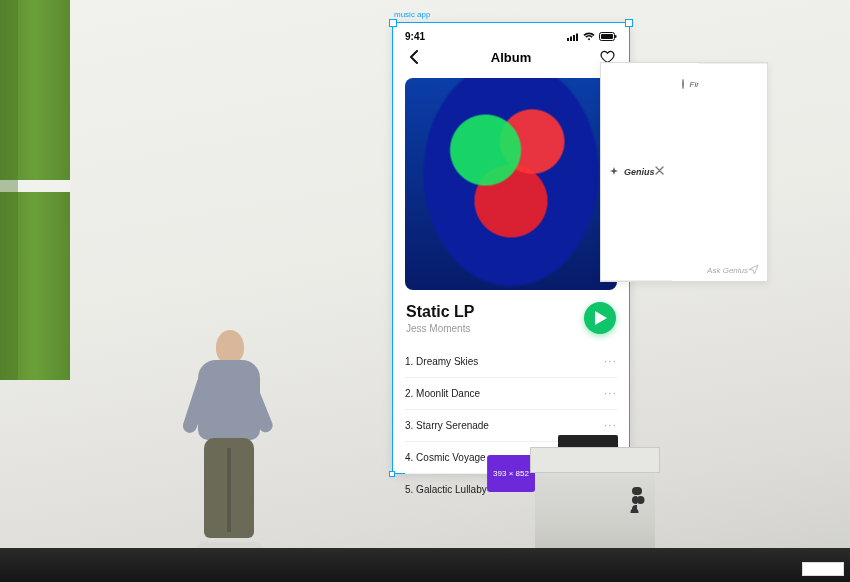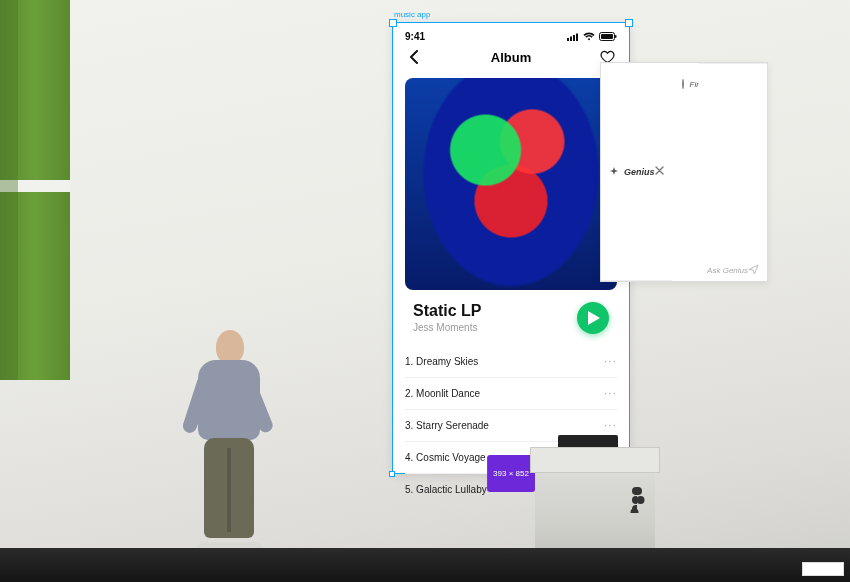--- a/index.html
+++ b/index.html
@@ -151,21 +151,21 @@
     width:100%; aspect-ratio:1/1;
     border-radius:8px;
     background:
       radial-gradient(circle at 38% 34%, rgba(26,231,96,.9) 0 18%, transparent 19%),
       radial-gradient(circle at 60% 30%, rgba(255,54,54,.9) 0 16%, transparent 17%),
       radial-gradient(circle at 50% 58%, rgba(255,32,32,.85) 0 22%, transparent 23%),
       radial-gradient(ellipse 70% 90% at 50% 45%, #0a1e9e 0 58%, transparent 60%),
       linear-gradient(180deg, #0b3ea8 0%, #071b69 100%);
   }
 
-  .album-meta { display:flex; align-items:flex-start; justify-content:space-between; margin:12px 8px 8px; }
+  .album-meta { display:flex; align-items:center; justify-content:space-between; margin:12px 1px 8px; }
   .album-title { font-size:16px; font-weight:700; color:#111; }
   .album-artist { font-size:10px; color:#9a9a9a; margin-top:2px; }
   .play-btn {
     width:32px; height:32px; border-radius:50%;
     background:#10c469; display:flex; align-items:center; justify-content:center;
     box-shadow:0 2px 6px rgba(16,196,105,.45);
   }
   .play-btn svg { margin-left:2px; }
 
   .tracks { list-style:none; margin-top:4px; }

